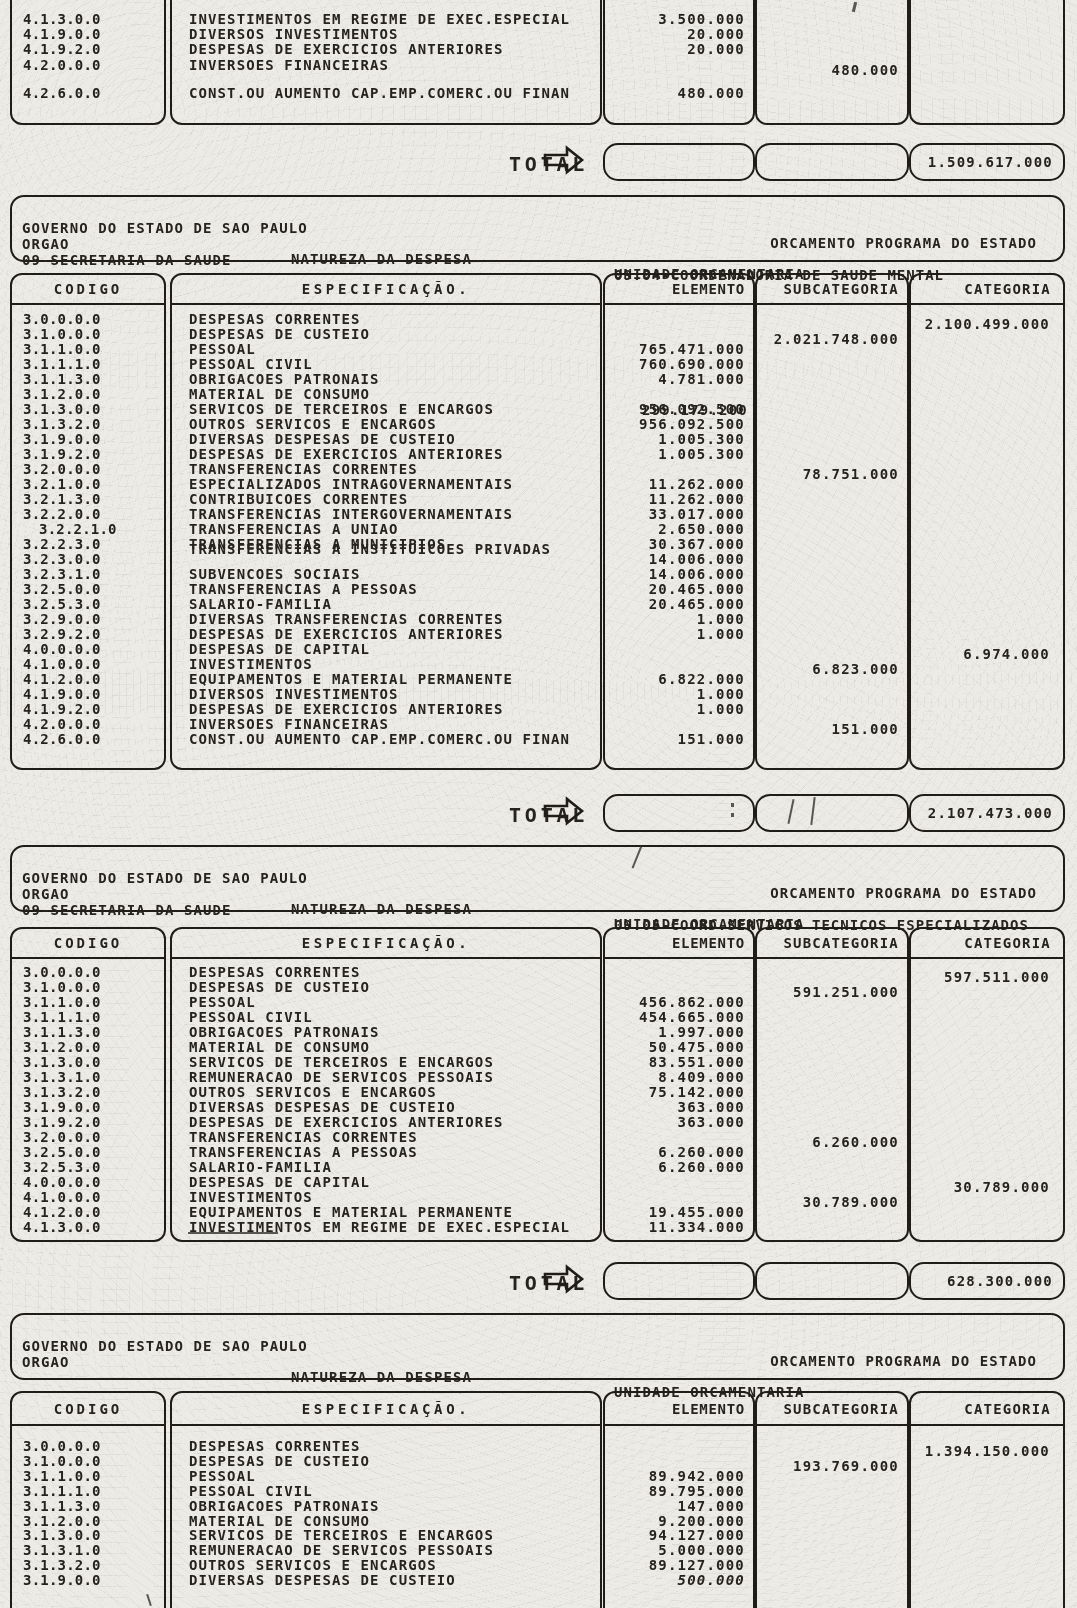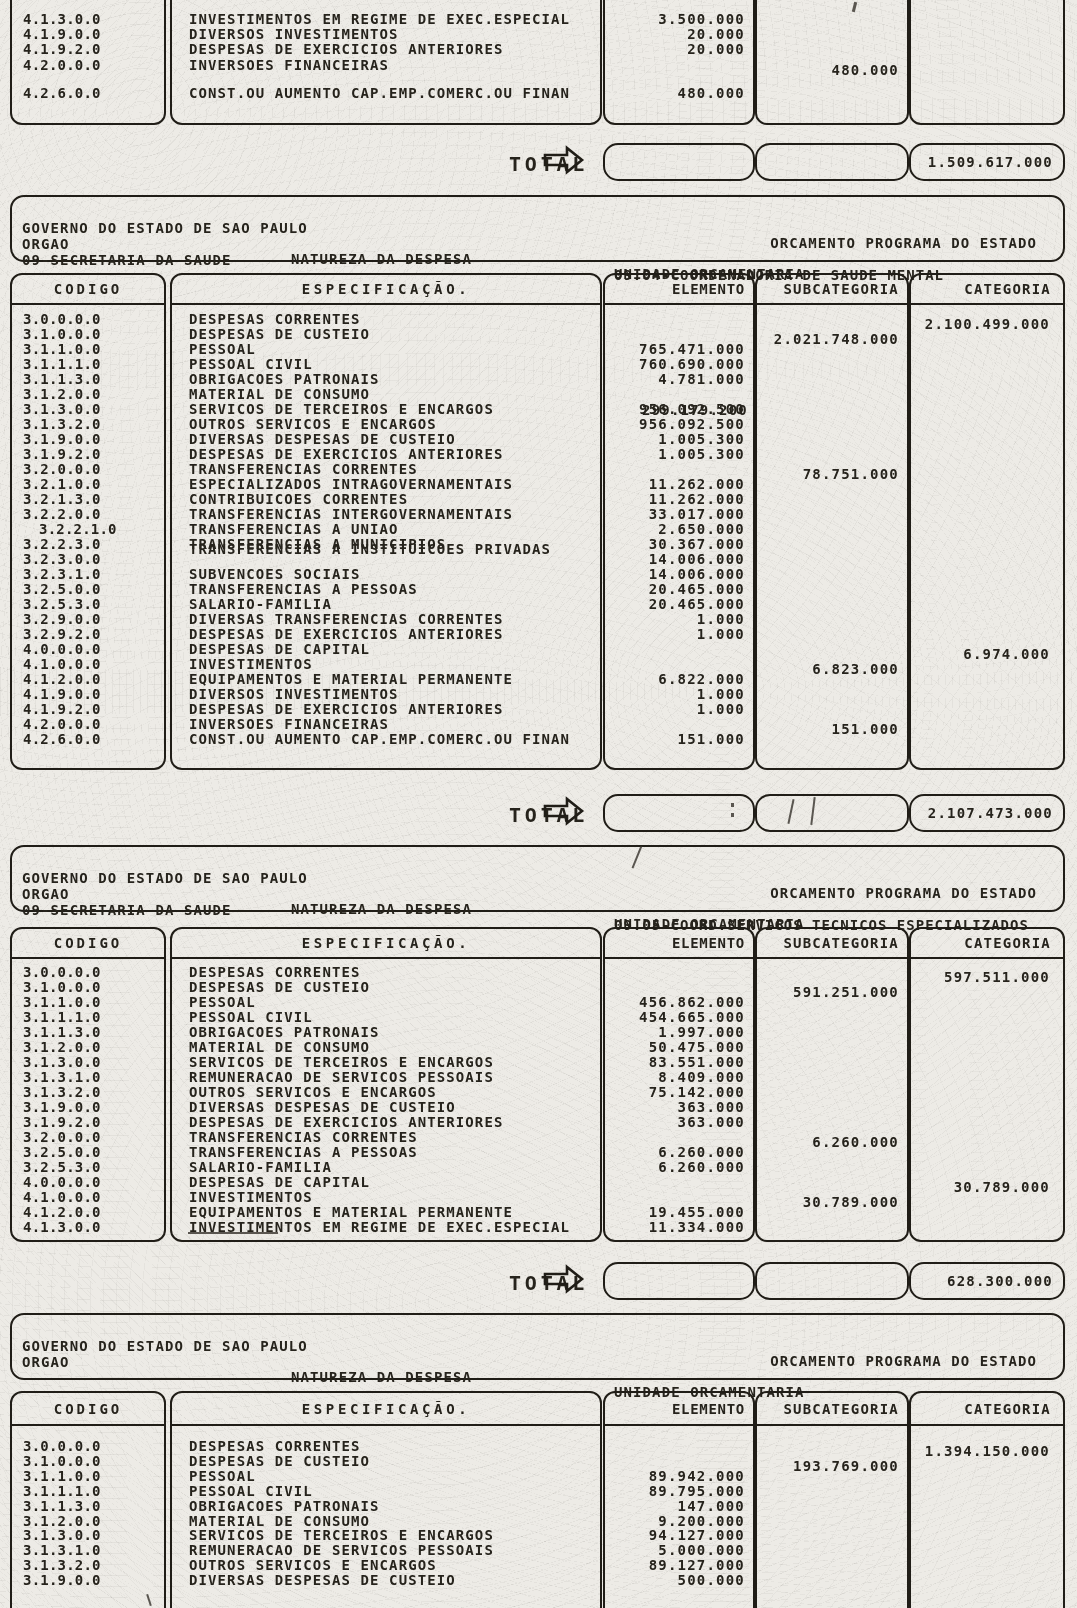--- a/index.html
+++ b/index.html
@@ -415,21 +415,21 @@
     <div class="cbox c-ele">
       <div class="chead h-ele" style="height:31px;line-height:32px;">ELEMENTO</div>
       <div class="rows">
           <div class="cell colx2" style="top: 75.8px;">89.942.000</div>
           <div class="cell colx2" style="top: 90.7px;">89.795.000</div>
           <div class="cell colx2" style="top: 105.6px;">147.000</div>
           <div class="cell colx2" style="top: 120.5px;">9.200.000</div>
           <div class="cell colx2" style="top: 135.4px;">94.127.000</div>
           <div class="cell colx2" style="top: 150.3px;">5.000.000</div>
           <div class="cell colx2" style="top: 165.2px;">89.127.000</div>
-          <div class="cell colx2" style="top: 180.1px;">500.000</div>
+          <div class="cell colx2" style="top: 180.1px; font-style: italic;">500.000</div>
         </div>
       </div>
     <div class="cbox c-sub">
       <div class="chead h-sub" style="height:31px;line-height:32px;">SUBCATEGORIA</div>
       <div class="rows">
           <div class="cell colx3" style="top: 65.9px;">193.769.000</div>
         </div>
       </div>
     <div class="cbox c-cat">
       <div class="chead h-cat" style="height:31px;line-height:32px;">CATEGORIA</div>

